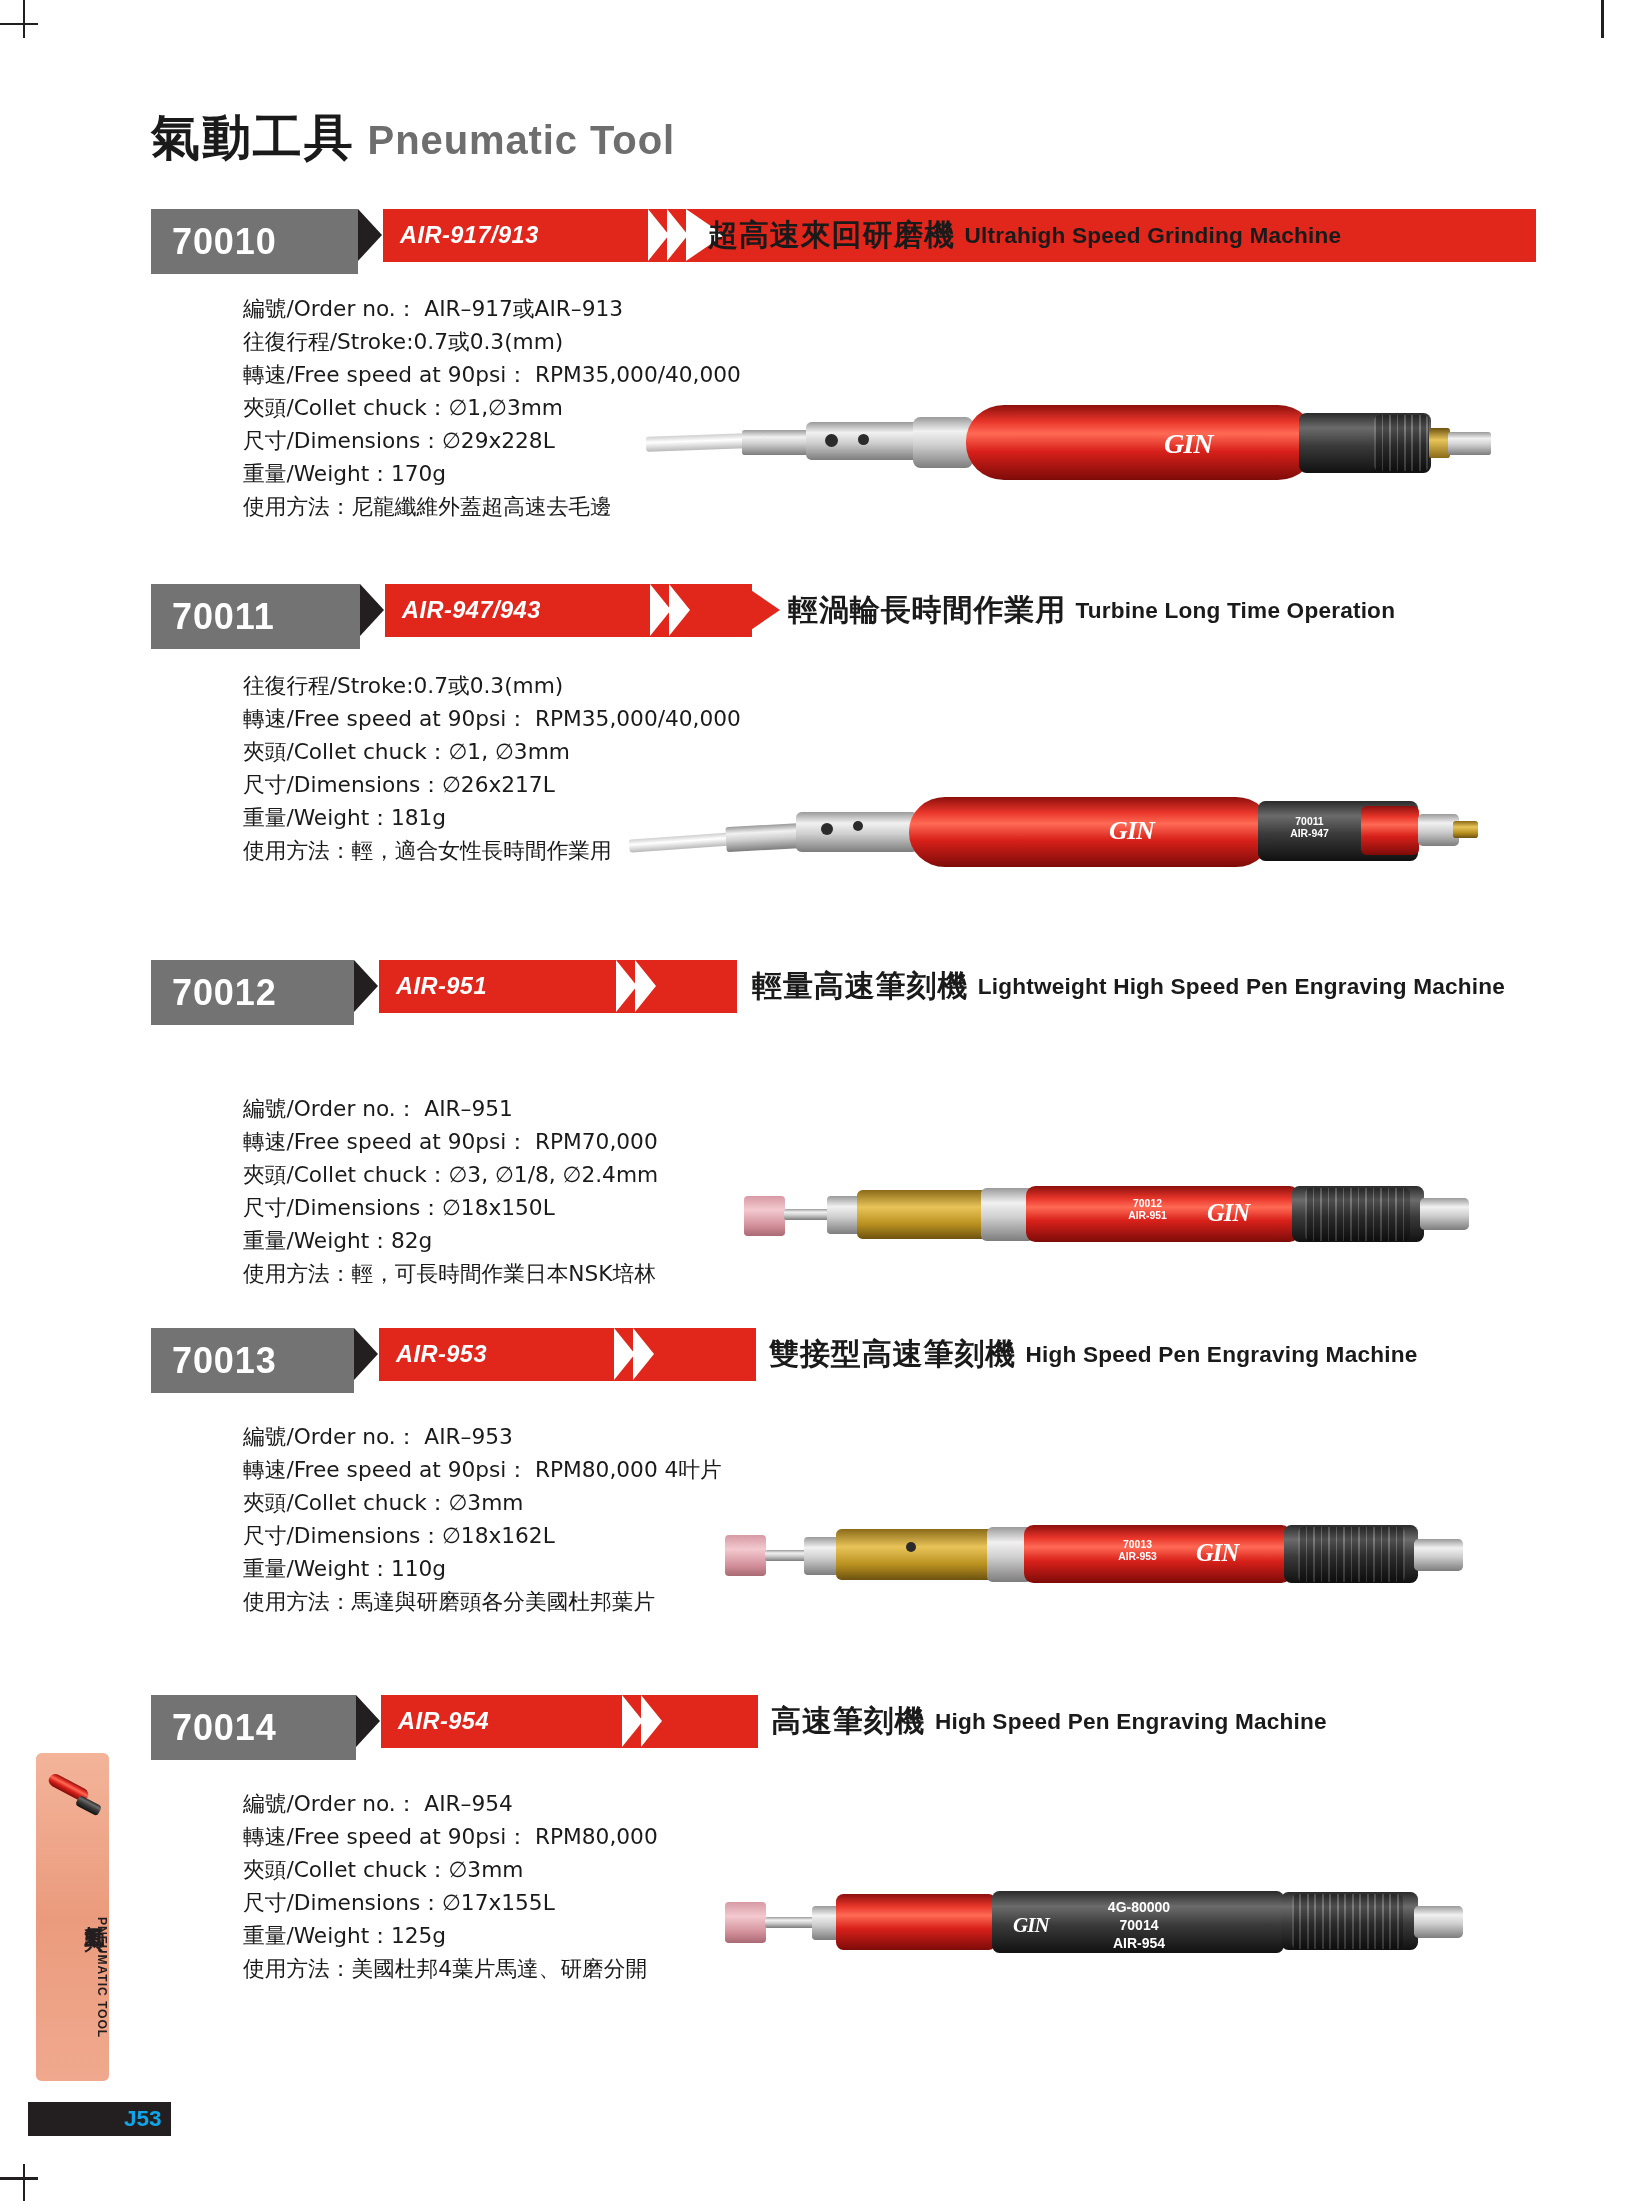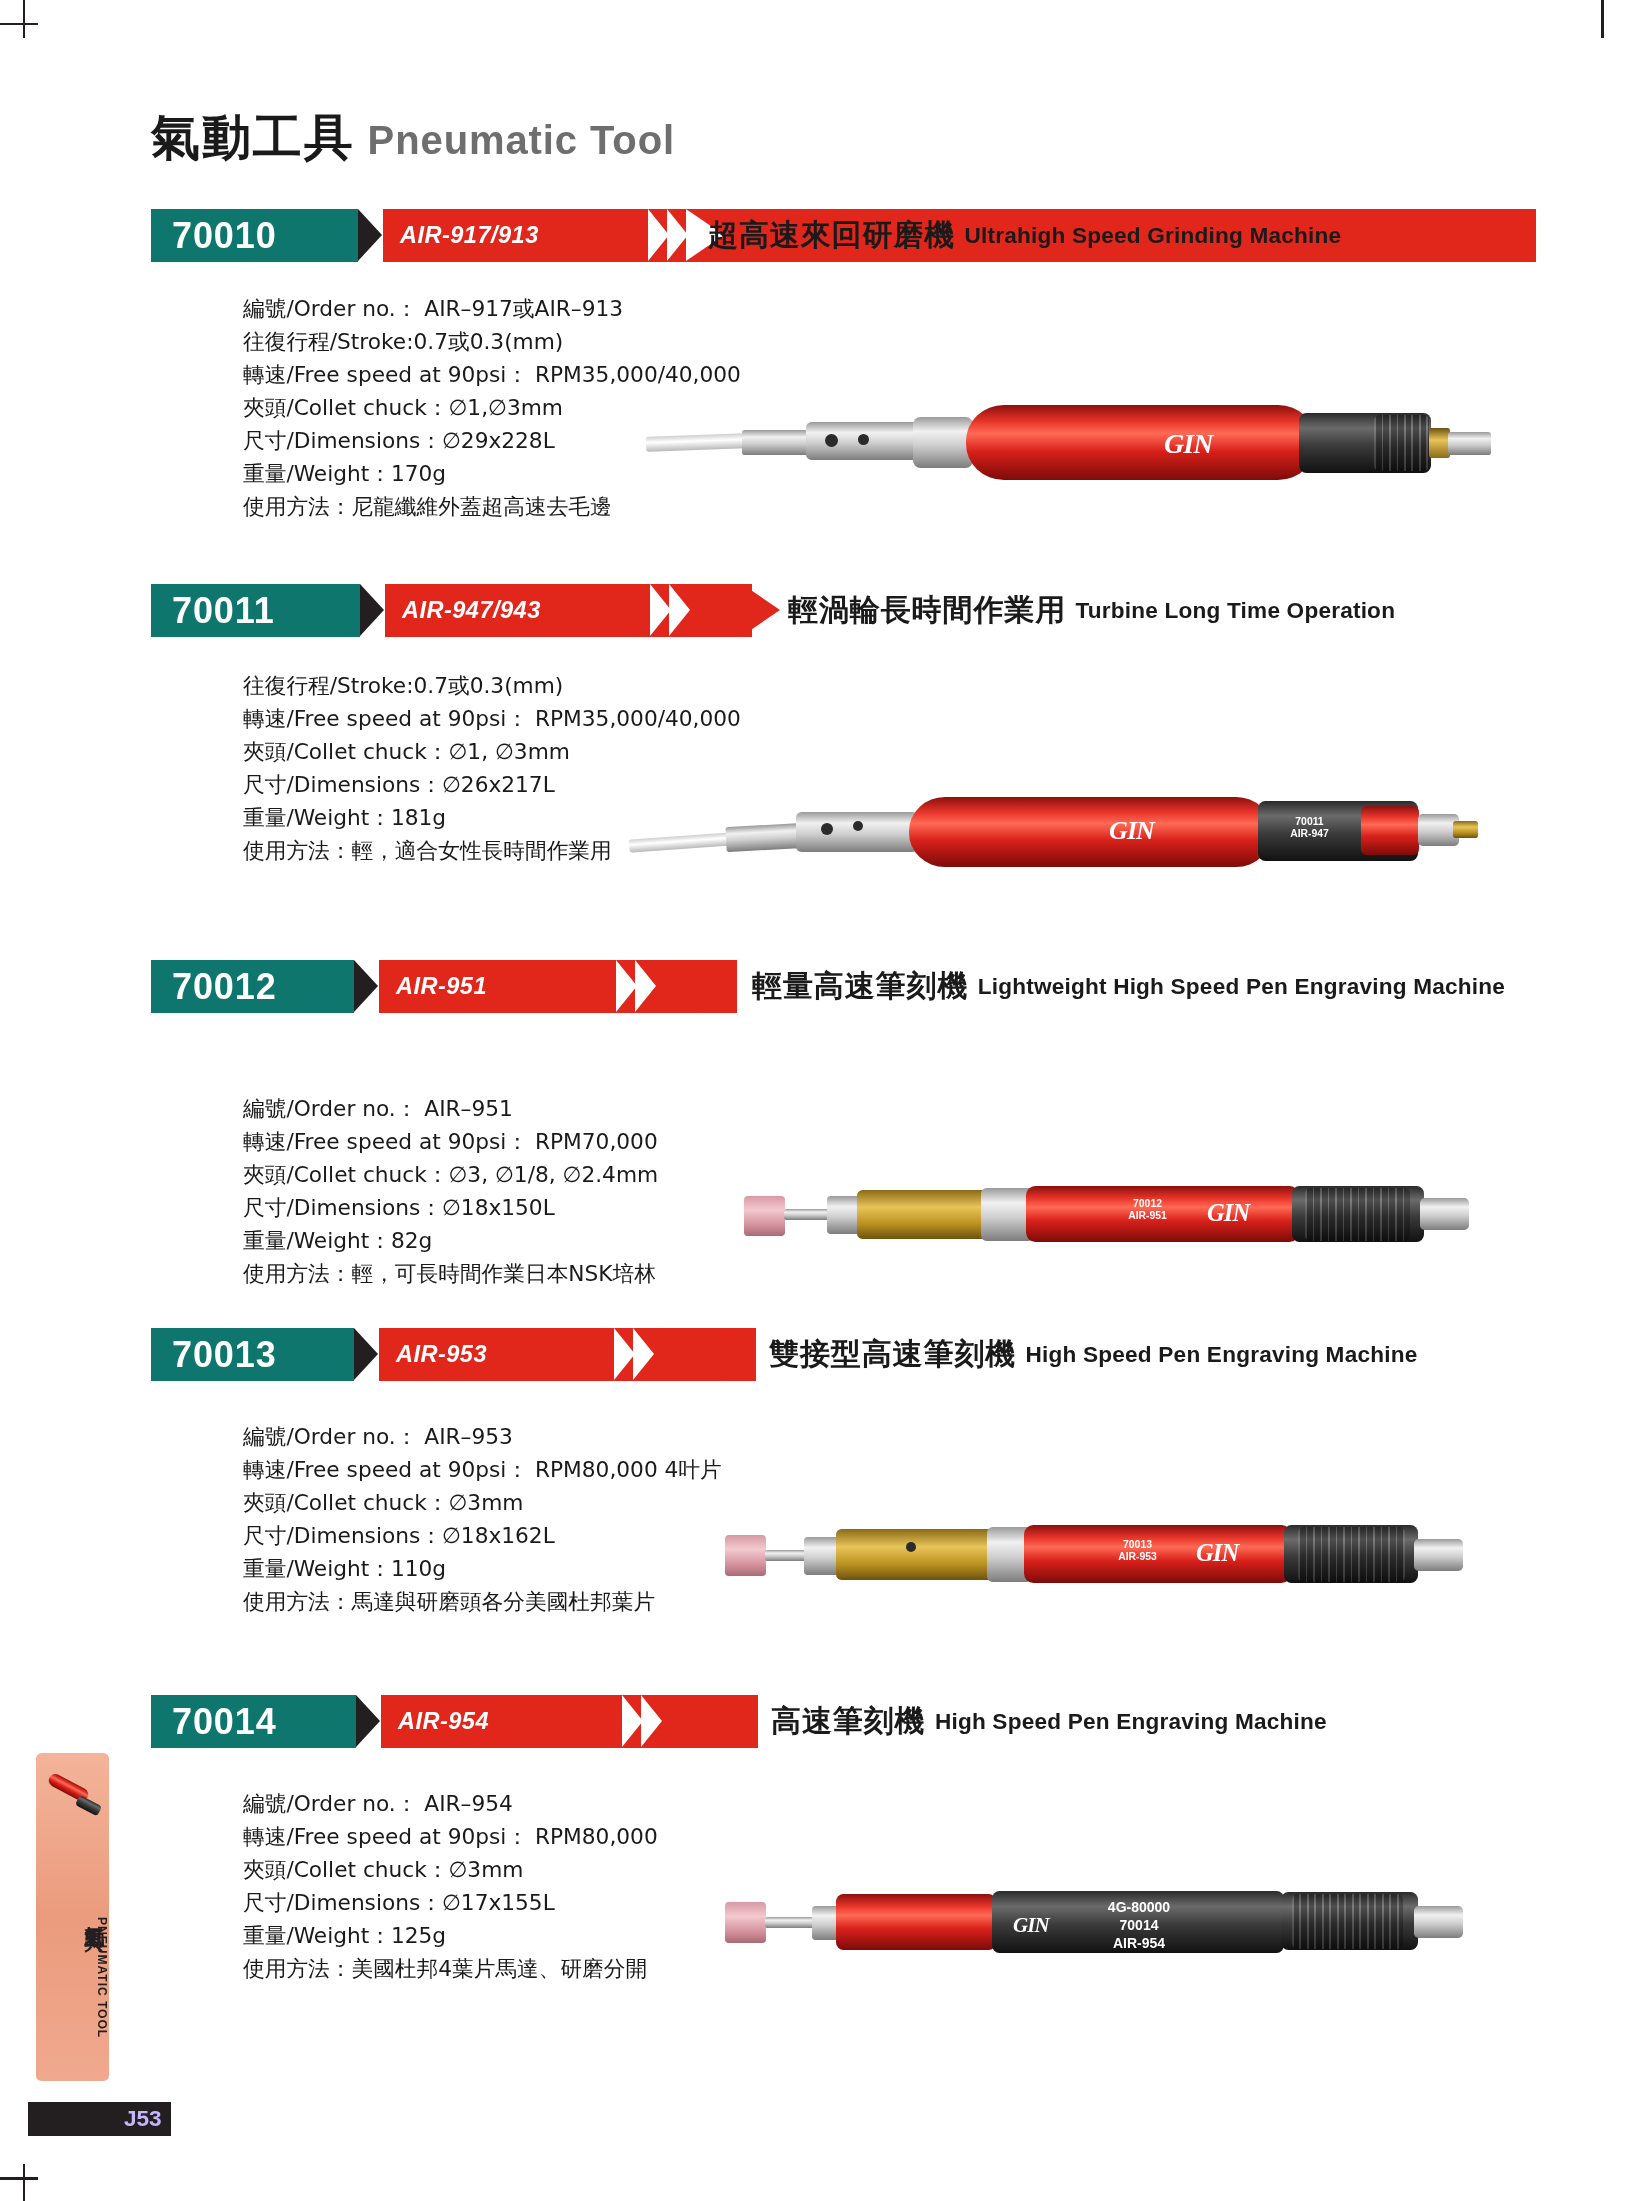--- a/index.html
+++ b/index.html
@@ -61,22 +61,22 @@
   .bar {
     position: relative;
     height: 53px;
     margin-left: 151px;
     width: 1365px;
   }
   .bar-black {
     position: absolute;
     left: 0;
     top: 0;
-    height: 53px;
-    background: #0f766e;
+    height: 65px;
+    background: #737373;
     display: flex;
     align-items: center;
     padding-left: 21px;
     box-sizing: border-box;
   }
   .bar-code {
     color: #ffffff;
     font-size: 36px;
     font-weight: bold;
     letter-spacing: 0.9px;
@@ -273,21 +273,21 @@
     width: 143px;
     height: 34px;
     background: #231f20;
   }
   .footer-num {
     position: absolute;
     right: 9.4px;
     top: 0;
     height: 48px;
     line-height: 34px;
-    color: #c4b5fd;
+    color: #0ea5e9;
     font-weight: bold;
     font-size: 22.6px;
     font-family: "Liberation Sans", sans-serif;
   }
 </style>
 </head>
 <body>
 
 <div class="crop-mark cm-tl-v"></div>
 <div class="crop-mark cm-tl-h"></div>

